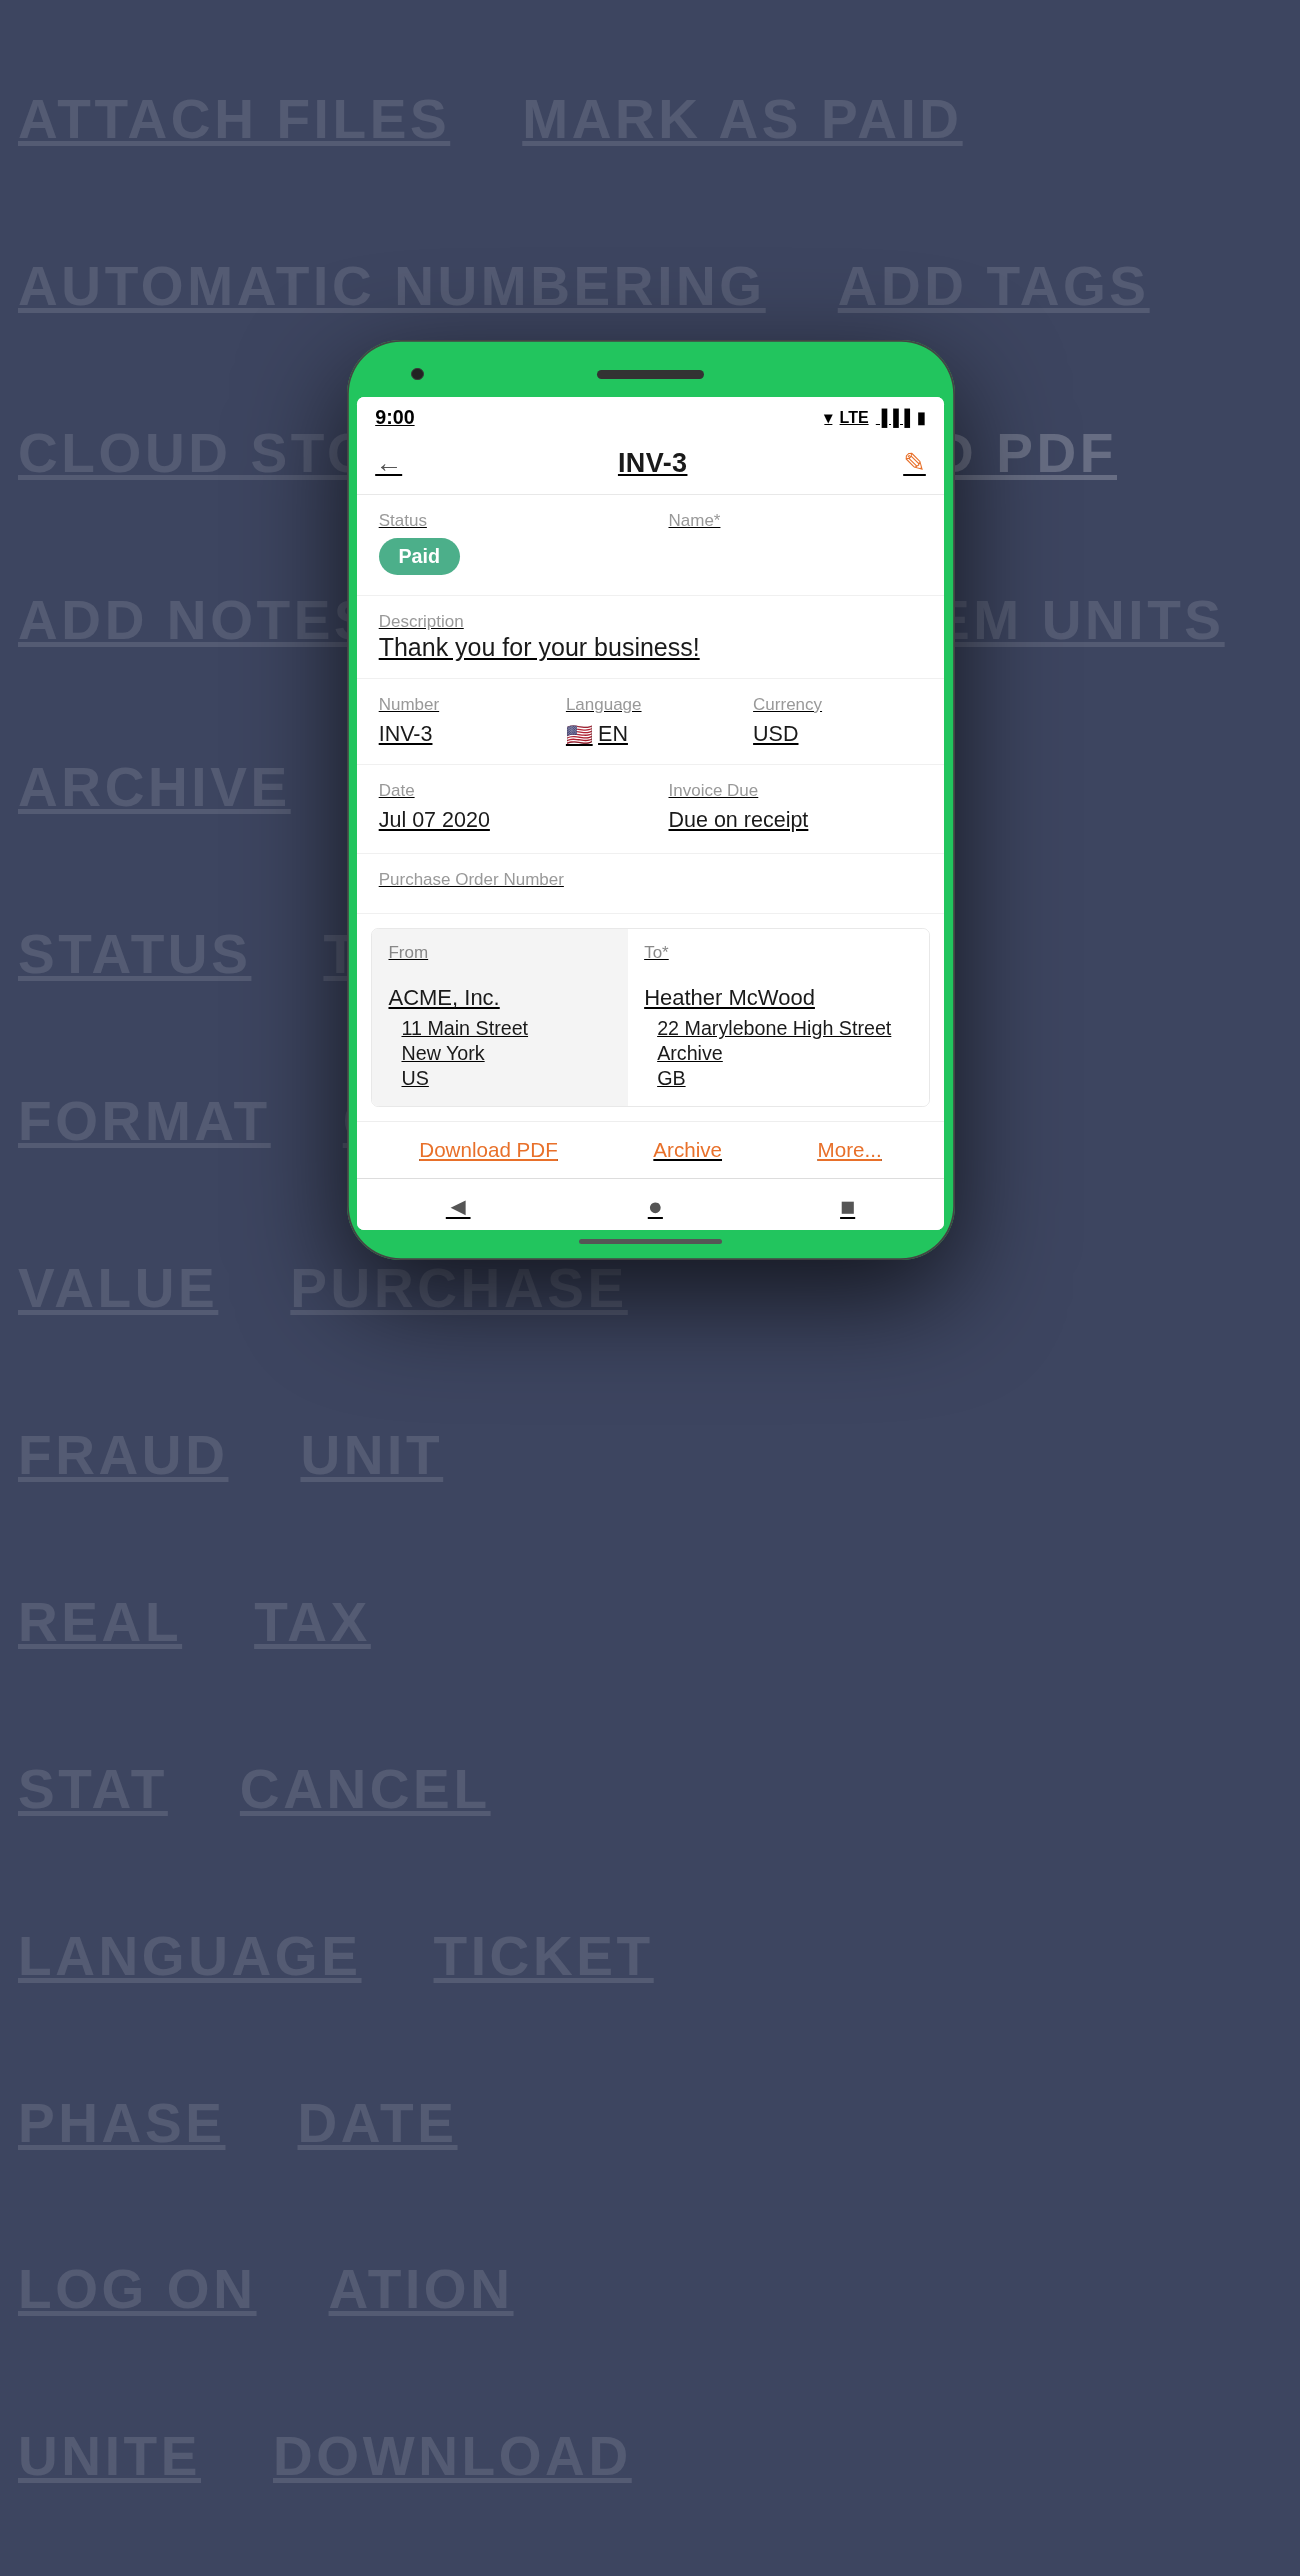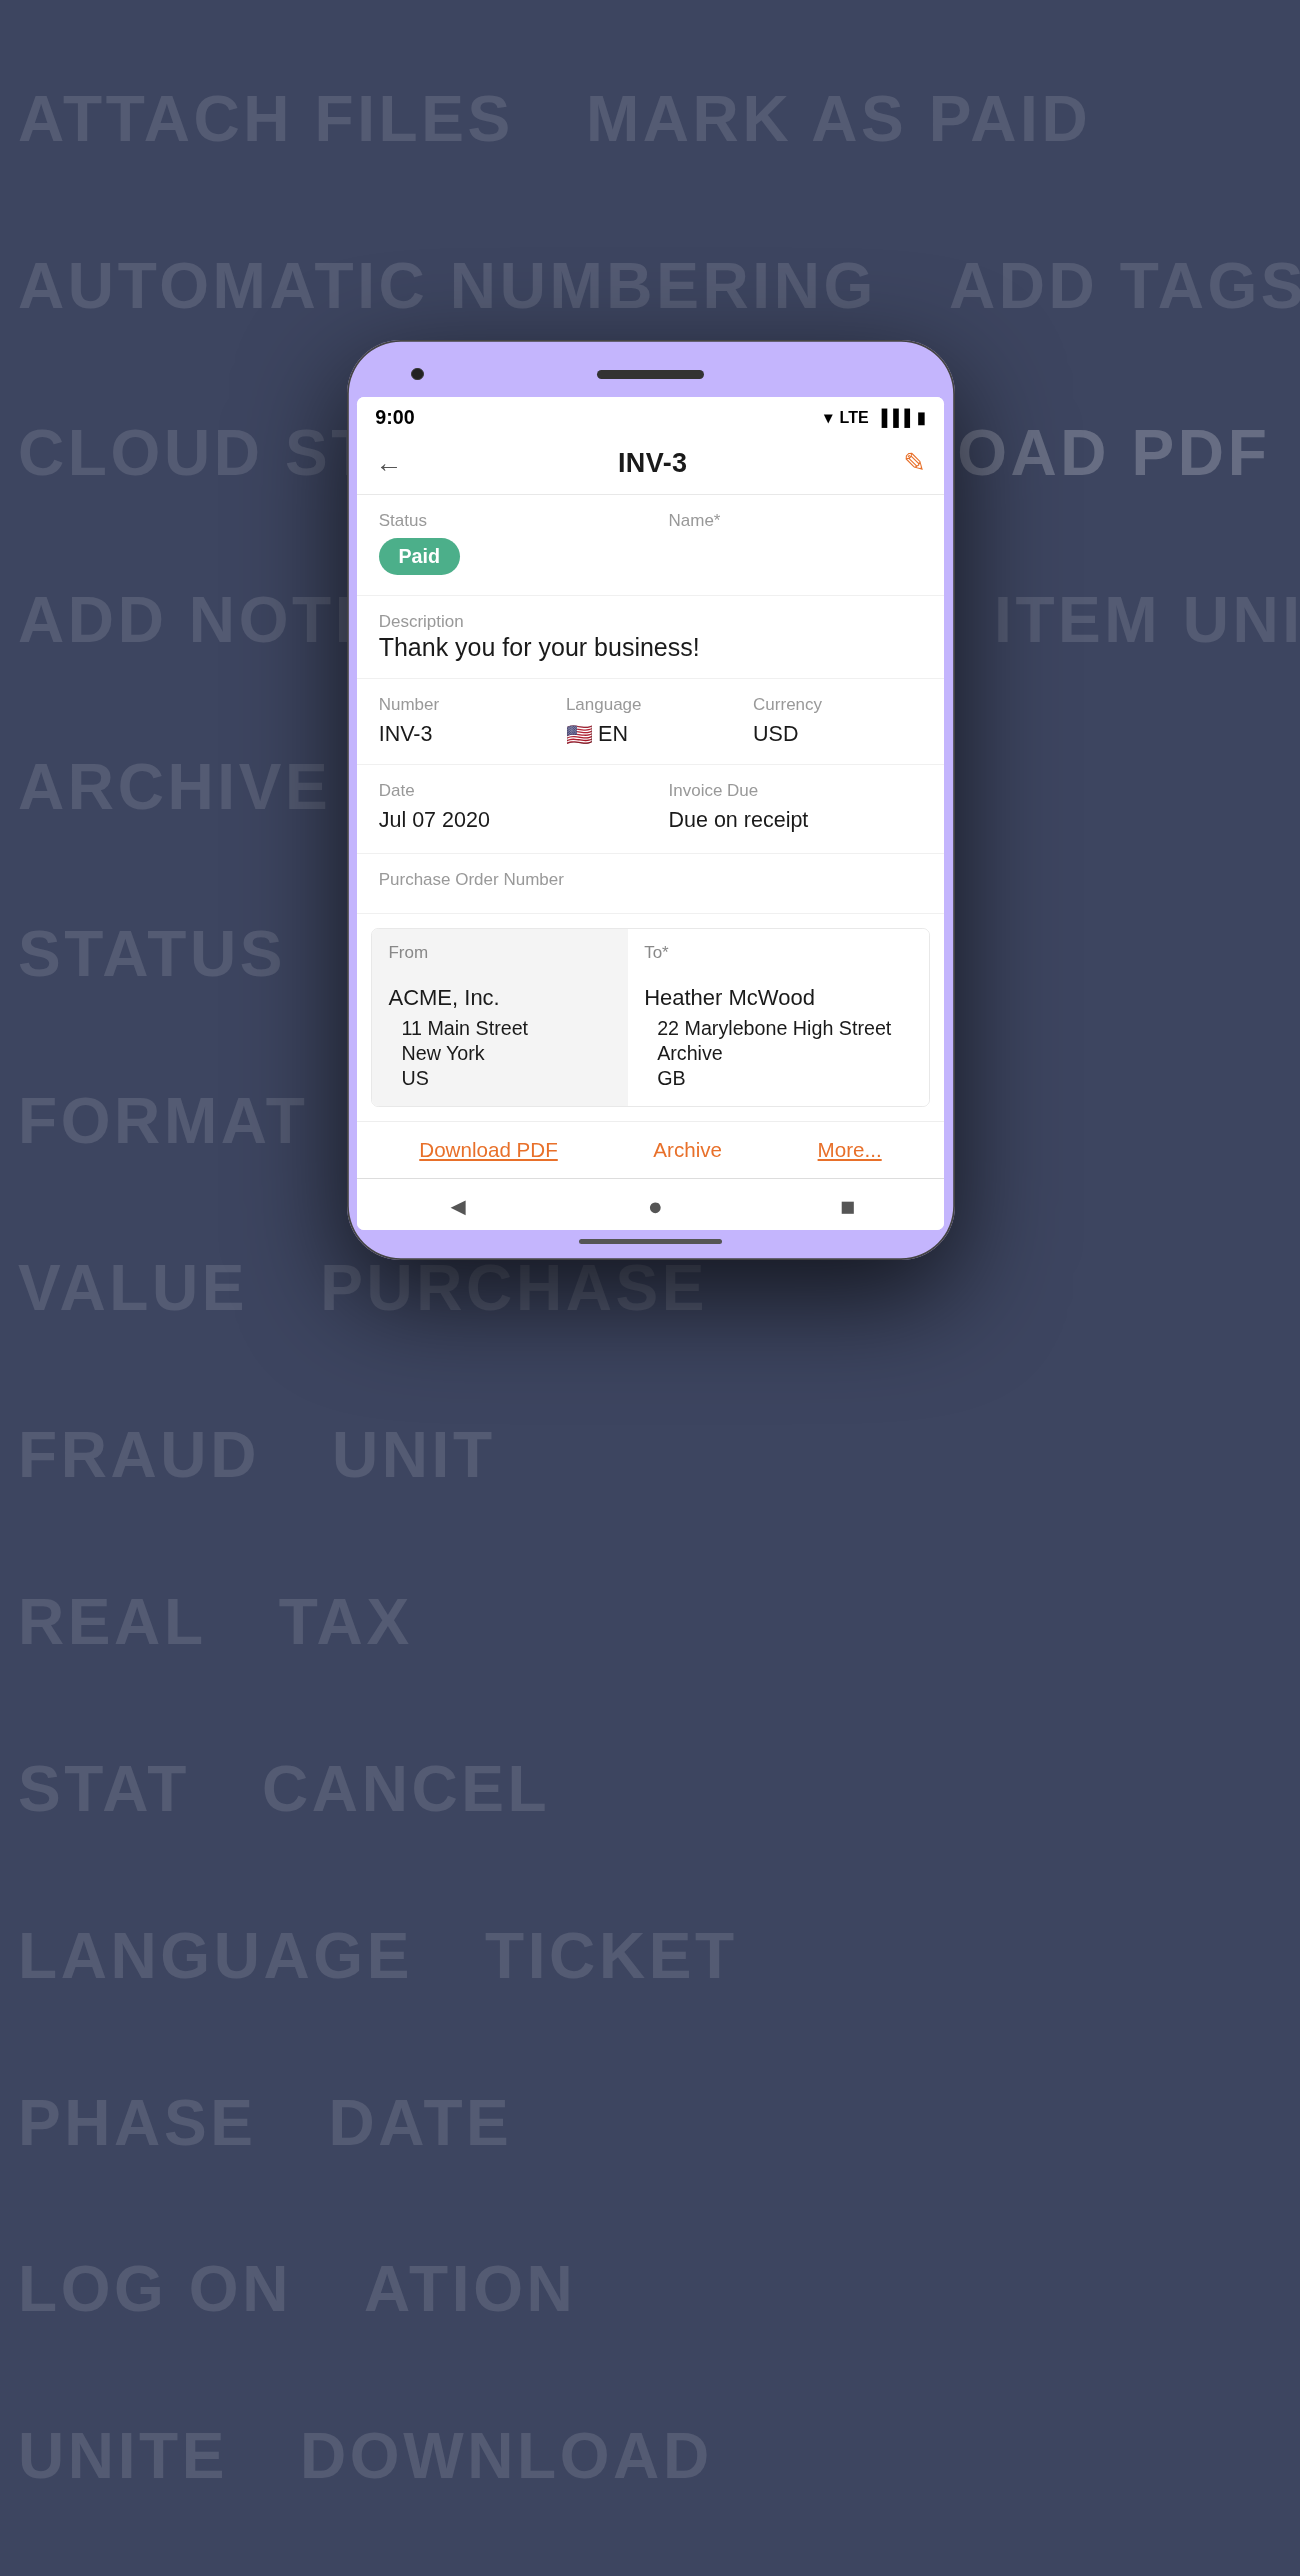--- a/index.html
+++ b/index.html
@@ -27,46 +27,48 @@
     }
 
     .bg-row {
       display: flex;
       align-items: center;
       gap: 72px;
       white-space: nowrap;
     }
 
     .bg-text {
-      font-size: 64px;
+      font-size: 55px;
       font-weight: 900;
       letter-spacing: 3.6px;
       color: rgba(255,255,255,0.12);
       text-transform: uppercase;
+      text-decoration: underline;
     }
 
     .bg-text.bright {
       color: rgba(255,255,255,0.22);
     }
 
     
     .phone-wrapper {
       position: absolute;
       top: 340px;
       left: 50%;
       transform: translateX(-50%);
       z-index: 10;
       width: 608px;
     }
 
     .phone-outer {
-      background: #c4b5fd;
+      background: #22c55e;
       border-radius: 54px;
       padding: 16px 10.7px;
       box-shadow: 0 36px 107px rgba(0,0,0,0.7), inset 0 0 0 1.8px #444;
+      text-decoration: underline;
     }
 
     .phone-top-bar {
       display: flex;
       justify-content: center;
       align-items: center;
       height: 36px;
       position: relative;
       margin-bottom: 5.4px;
     }

